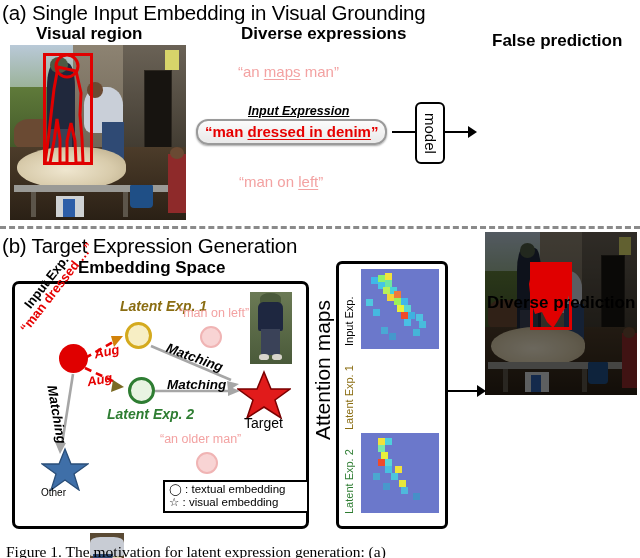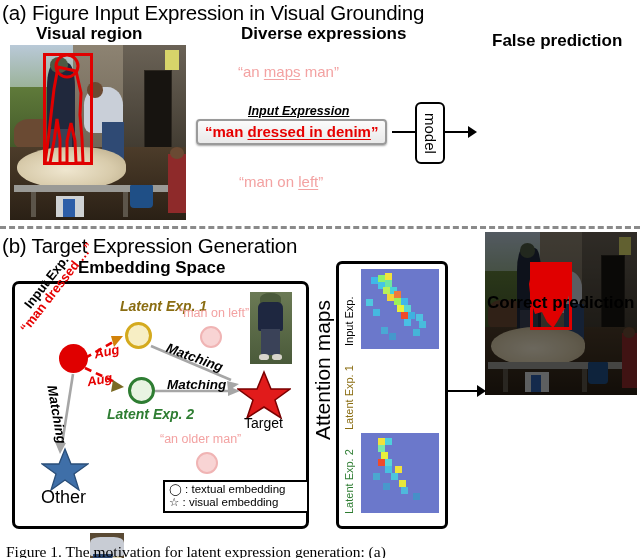--- a/index.html
+++ b/index.html
@@ -62,21 +62,21 @@
   .photo.dark .shade{position:absolute;inset:0;background:rgba(0,0,0,.55);}
 
   .redbox{position:absolute;border:3px solid #e00000;box-sizing:border-box;}
 
   
   .expr{font-size:15px;white-space:nowrap;}
   .expr.faded{color:#f3a2a2;}
   .expr.strong{color:#e60000;font-weight:700;}
   .u{text-decoration:underline;text-underline-offset:2px;}
   .inputlabel{font-size:12.5px;font-style:italic;font-weight:600;white-space:nowrap;}
-  .exprbox{border:2px solid #9a9a9a;border-radius:4px;
+  .exprbox{border:2px solid #9a9a9a;border-radius:12px;
      background:linear-gradient(#fbfbfb,#e9e9e9);
      box-shadow:0 1px 2px rgba(0,0,0,.35);
      padding:2px 7px 3px 7px;white-space:nowrap;}
 
   
   .modelbox{border:2px solid #000;border-radius:6px;background:#fff;
      width:26px;height:58px;display:flex;align-items:center;justify-content:center;}
   .modelbox span{writing-mode:vertical-rl;font-size:15px;white-space:nowrap;}
 
   .hline{background:#000;height:2px;}
@@ -99,21 +99,21 @@
      font-size:11px;white-space:nowrap;}
   .attmap{background:#6a76c8;position:relative;overflow:hidden;}
   .att-rot{writing-mode:vertical-rl;transform:rotate(180deg);
      font-size:21px;white-space:nowrap;}
 
   .caption{font-family:"Liberation Serif", serif;font-size:15.5px;white-space:nowrap;}
 </style>
 </head>
 <body>
 
-<div class="abs panel-title" style="left:2px;top:1px;">(a) Figure Input Expression in Visual Grounding</div>
+<div class="abs panel-title" style="left:2px;top:1px;">(a) Single Input Embedding in Visual Grounding</div>
 
 <div class="abs sub-title" style="left:36px;top:24px;">Visual region</div>
 
 <div class="abs sub-title" style="left:204px;top:24px;margin-left:37px;">Diverse expressions</div>
 
 <div class="abs sub-title" style="left:492px;top:31px;">False prediction</div>
 
 <div class="abs photo" style="left:10px;top:45px;width:176px;height:175px;">
   <div class="sky"></div>
     <div class="grass"></div>
@@ -256,21 +256,21 @@
     <div style="position:absolute;left:24%;top:2%;width:50%;height:14%;background:#4a5a3a;border-radius:50% 50% 20% 20%;"></div>
     <div style="position:absolute;left:20%;top:14%;width:58%;height:40%;background:#1e2740;border-radius:22% 22% 8% 8%;"></div>
     <div style="position:absolute;left:26%;top:52%;width:46%;height:36%;background:#3a4258;"></div>
     <div style="position:absolute;left:22%;top:86%;width:24%;height:9%;background:#d8d4cc;border-radius:40%;"></div>
     <div style="position:absolute;left:52%;top:86%;width:24%;height:9%;background:#d8d4cc;border-radius:40%;"></div>
   </div>
 
   <svg class="abs" style="left:26px;top:163px;" width="48" height="44">
     <polygon points="24,2 30,17 47,17 33,27 38,43 24,33 10,43 15,27 1,17 18,17" fill="#3f6fa8" stroke="#2a4e78" stroke-width="1.3"></polygon>
   </svg>
-  <div class="lbl" style="left:26px;top:203px;font-size:18px;">Other</div>
+  <div class="lbl" style="left:26px;top:203px;font-size:10px;">Other</div>
 
   <div class="abs photo" style="left:75px;top:177px;width:34px;height:41px;">
     <div style="position:absolute;inset:0;background:#5a4a34;"></div>
     <div style="position:absolute;left:0;top:10%;width:100%;height:45%;background:#c8ccd4;border-radius:30% 30% 10% 10%;"></div>
     <div style="position:absolute;left:8%;top:52%;width:60%;height:46%;background:#2f4a74;"></div>
     <div style="position:absolute;left:58%;top:55%;width:42%;height:45%;background:#ded5b8;border-radius:40%;"></div>
   </div>
 
   <div class="legendbox" style="left:148px;top:196px;width:134px;">
     <div>◯ : textual embedding</div>
@@ -337,15 +337,15 @@
     </svg>
   </div>
 
   <div class="abs attlabel" style="left:4px;top:176px;height:74px;color:#2e7d32;">Latent Exp. 2</div>
 
 </div>
 
 <div class="abs hline" style="left:448px;top:390px;width:30px;"></div>
 <div class="abs arrow-r" style="left:477px;top:385px;"></div>
 
-<div class="abs sub-title" style="left:487px;top:293px;">Correct prediction</div>
+<div class="abs sub-title" style="left:487px;top:293px;">Diverse prediction</div>
 
 <div class="abs caption" style="left:6px;top:543px;">Figure 1.   The motivation for latent expression generation: (a)</div>
 
 </body></html>

